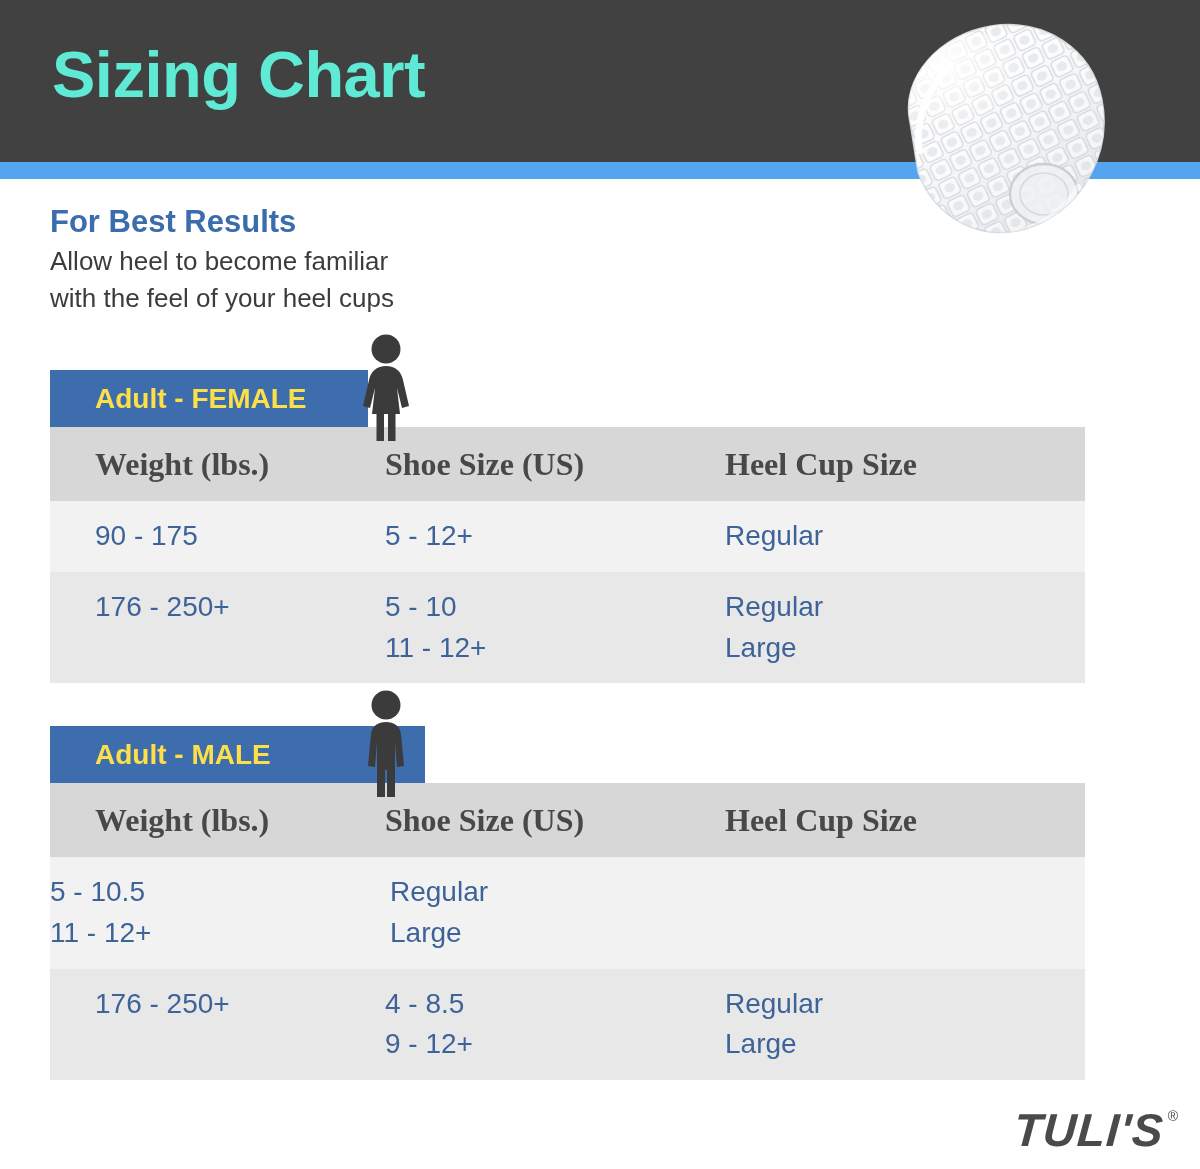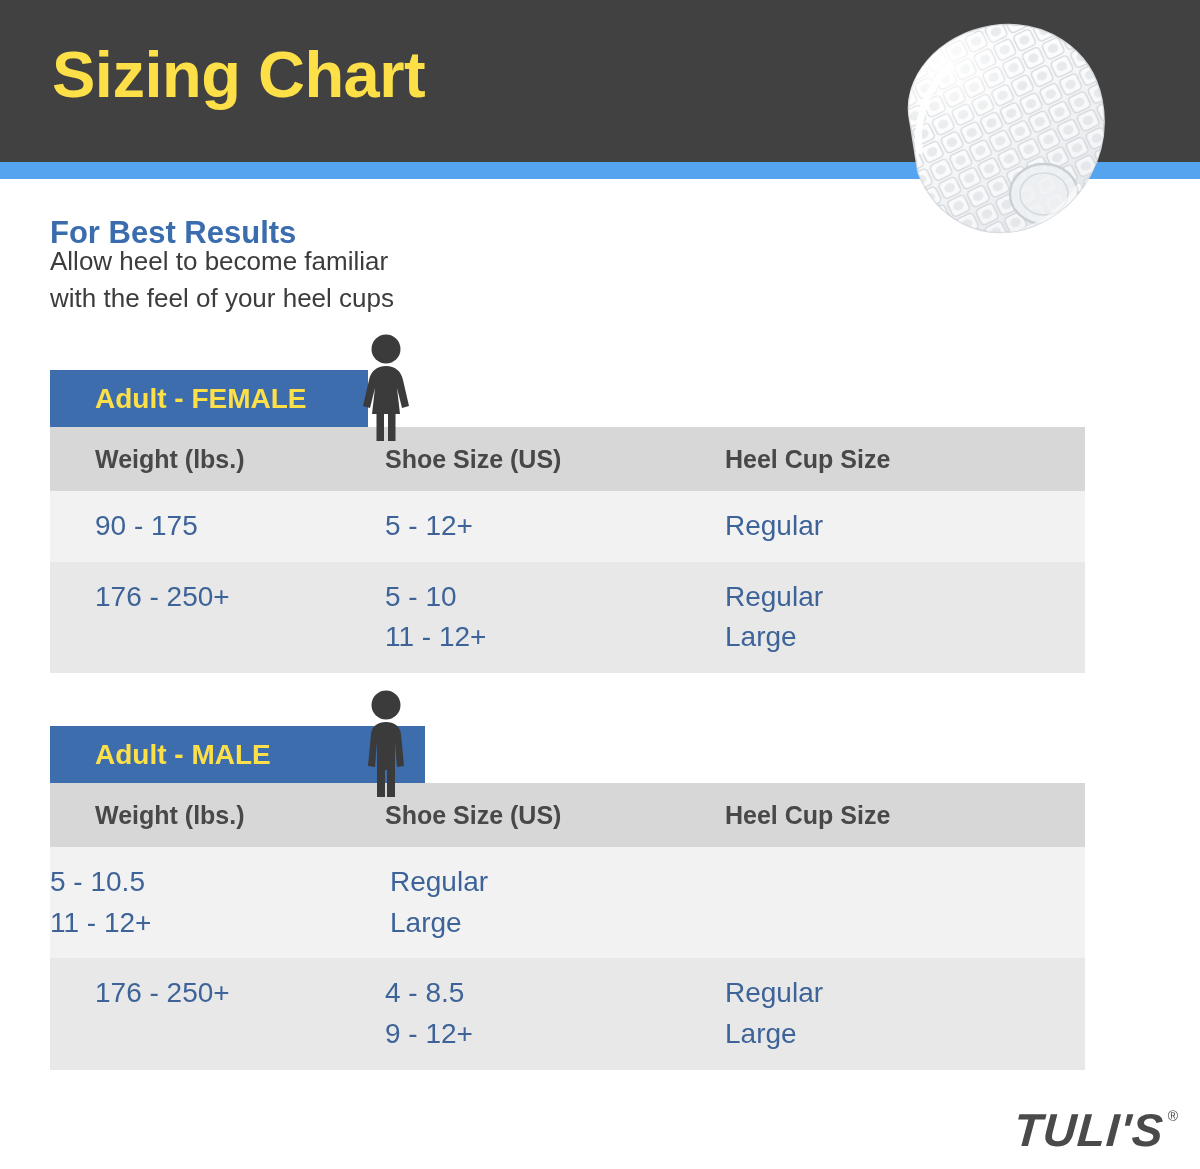--- a/index.html
+++ b/index.html
@@ -18,42 +18,42 @@
   
   .header-bar {
     position:absolute; left:0; top:0;
     width:1200px; height:162px;
     background:#414141;
     overflow:hidden;
   }
   .header-title {
     position:absolute; left:52px; top:42px;
     font-size:65px; font-weight:bold;
-    color:#fde047;
+    color:#5eead4;
     letter-spacing:-0.5px;
     line-height:1;
     white-space:nowrap;
   }
   .accent-stripe {
     position:absolute; left:0; top:162px;
     width:1200px; height:17px;
     background:#55a4ef;
   }
 
   
   .product-wrap {
     position:absolute; left:848px; top:4px;
     width:300px; height:250px;
     z-index:6;
     pointer-events:none;
   }
 
   
   .intro-heading {
-    position:absolute; left:50px; top:215px;
+    position:absolute; left:50px; top:204px;
     font-size:31px; font-weight:bold;
     color:#3a6cae;
     white-space:nowrap;
   }
   .intro-line1 {
     position:absolute; left:50px; top:246px;
     font-size:26px; color:#3c3c3c;
     white-space:nowrap;
   }
   .intro-line2 {
@@ -99,22 +99,22 @@
     font-size:28px;
     line-height:1.45;
   }
   .cell.c0 { width:335px; padding-left:45px; }
   .cell.c1 { width:340px; }
   .cell.c2 { width:360px; }
 
   .trow.head .cell {
     font-weight:bold;
     color:#484848;
-    font-size:25px;
-    padding-top:14px; padding-bottom:14px;
+    font-size:32px;
+    padding-top:14px; padding-bottom:14px;font-family:Liberation Serif, serif;
   }
   .trow.body .cell {
     font-weight:normal;
     color:#3d6399;
   }
   .cell .sub { display:block; }
 
   
   .logo-wrap {
     position:absolute;

